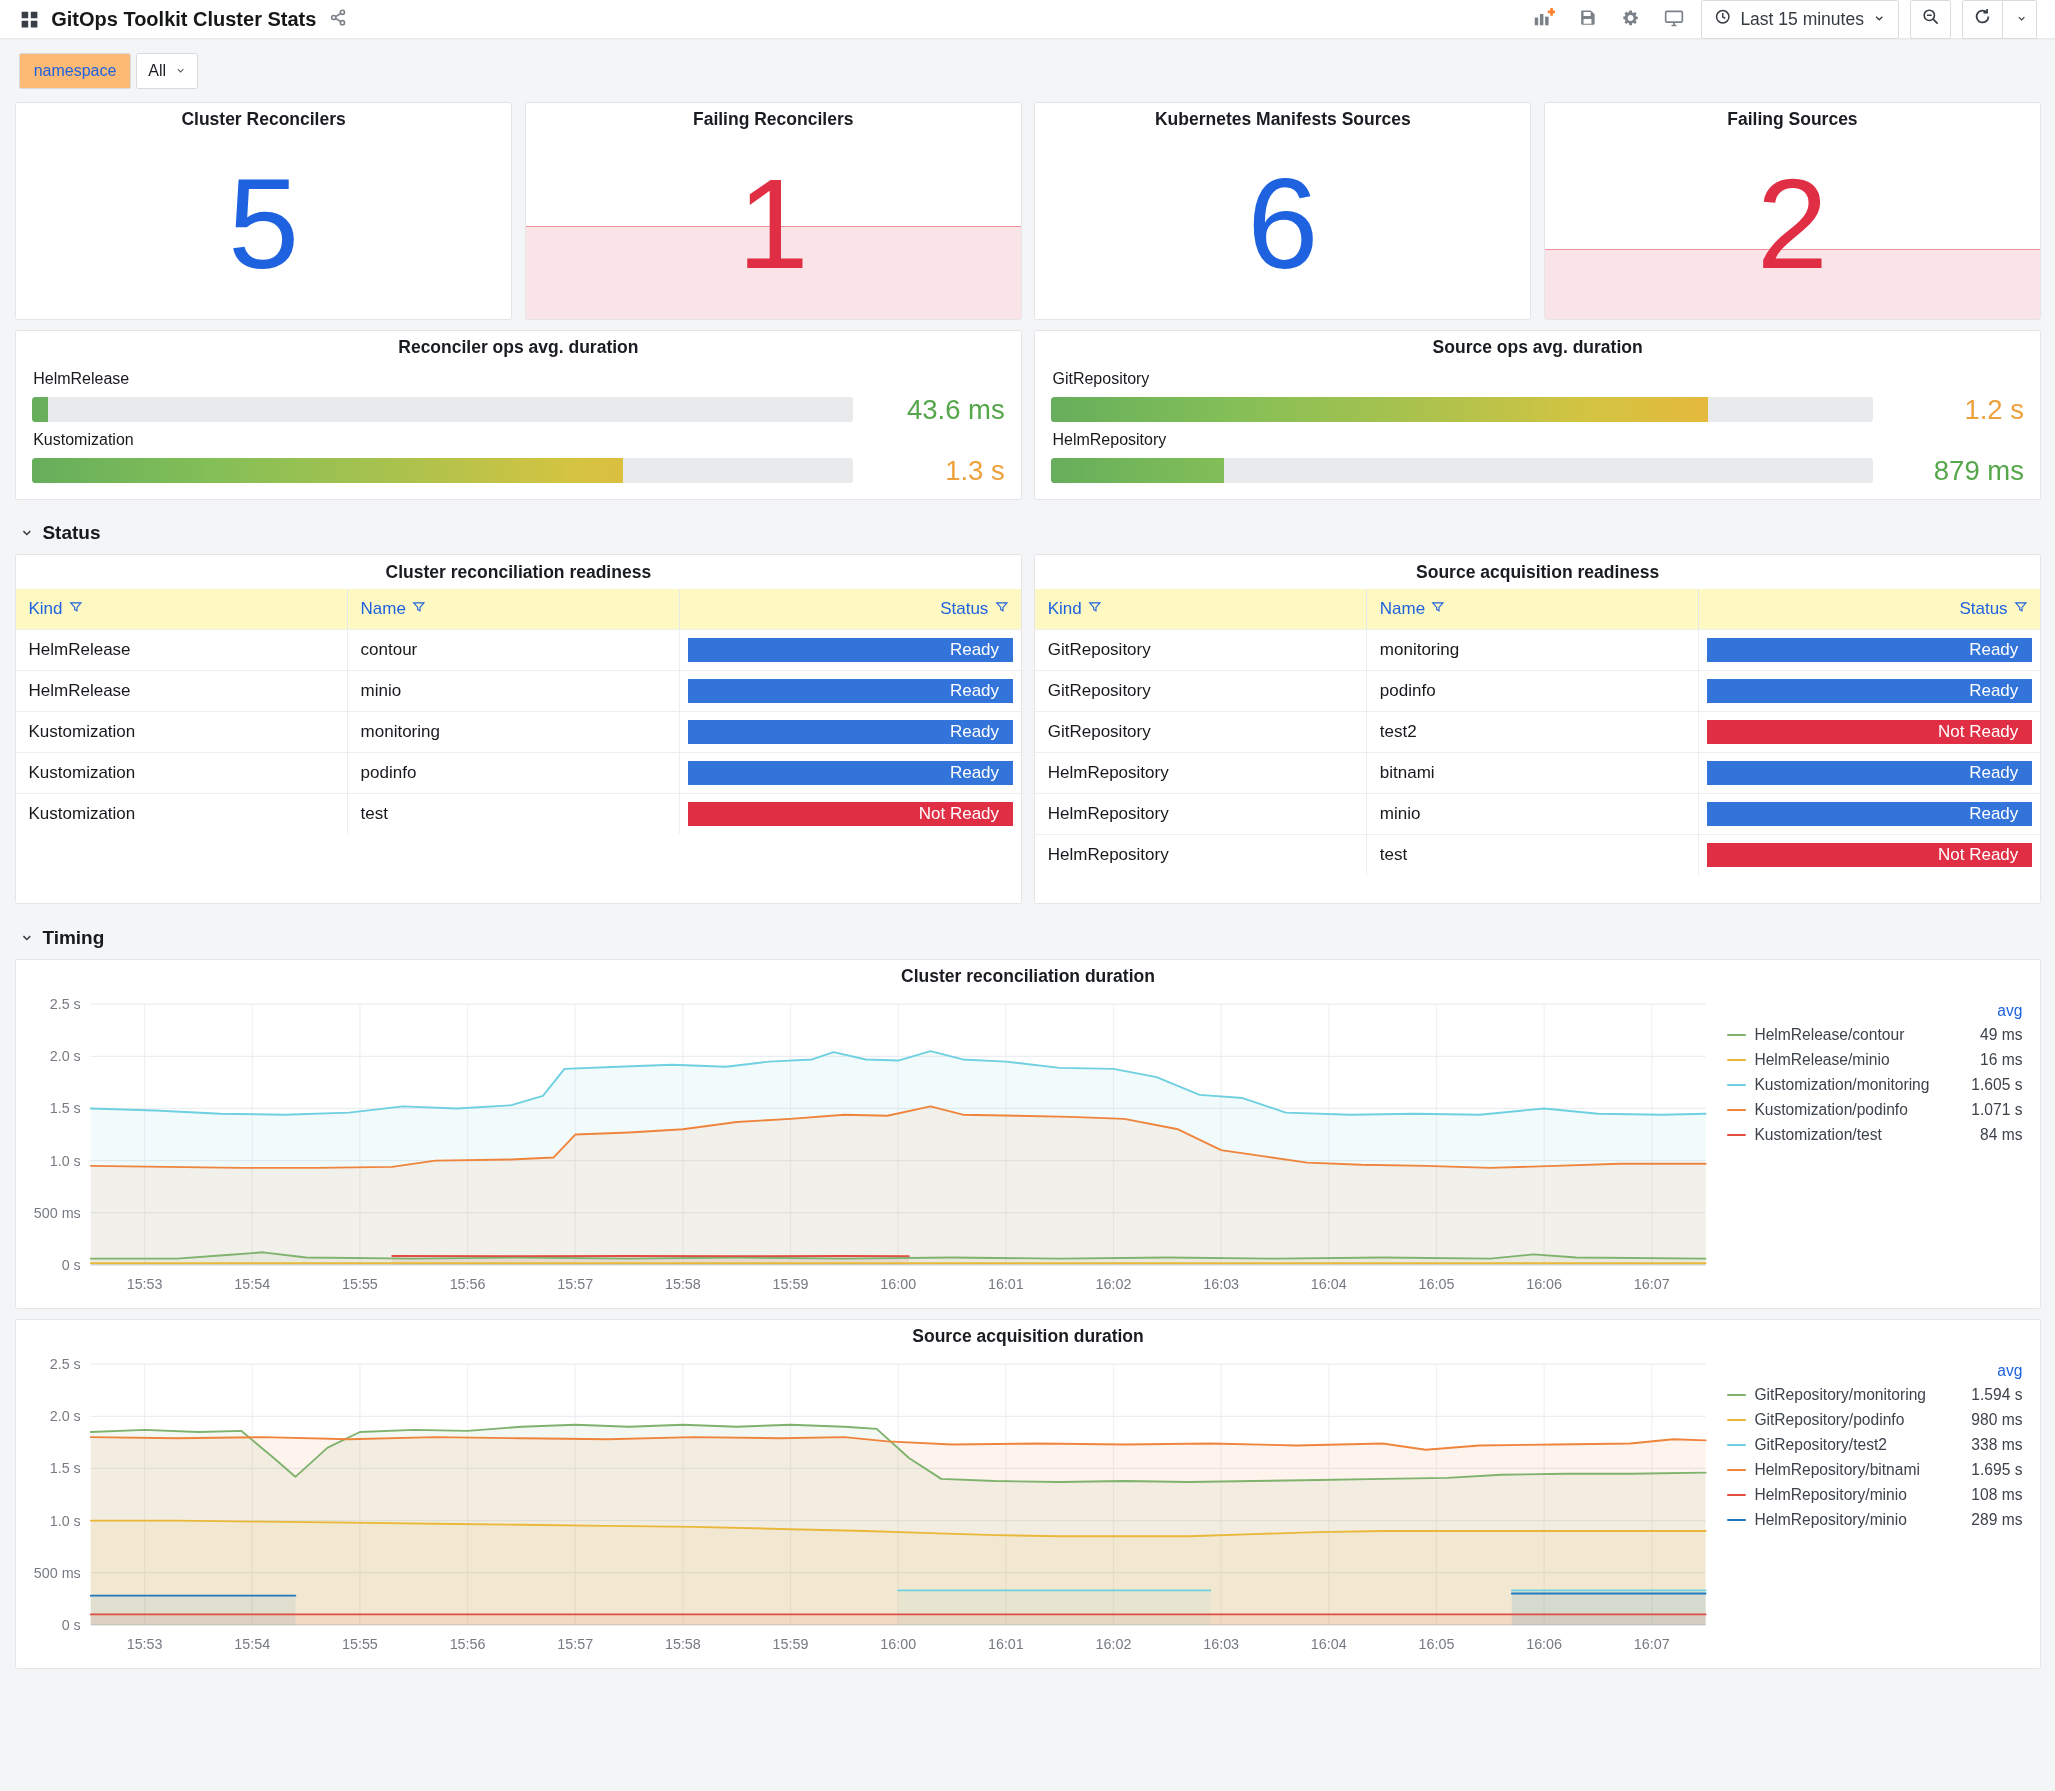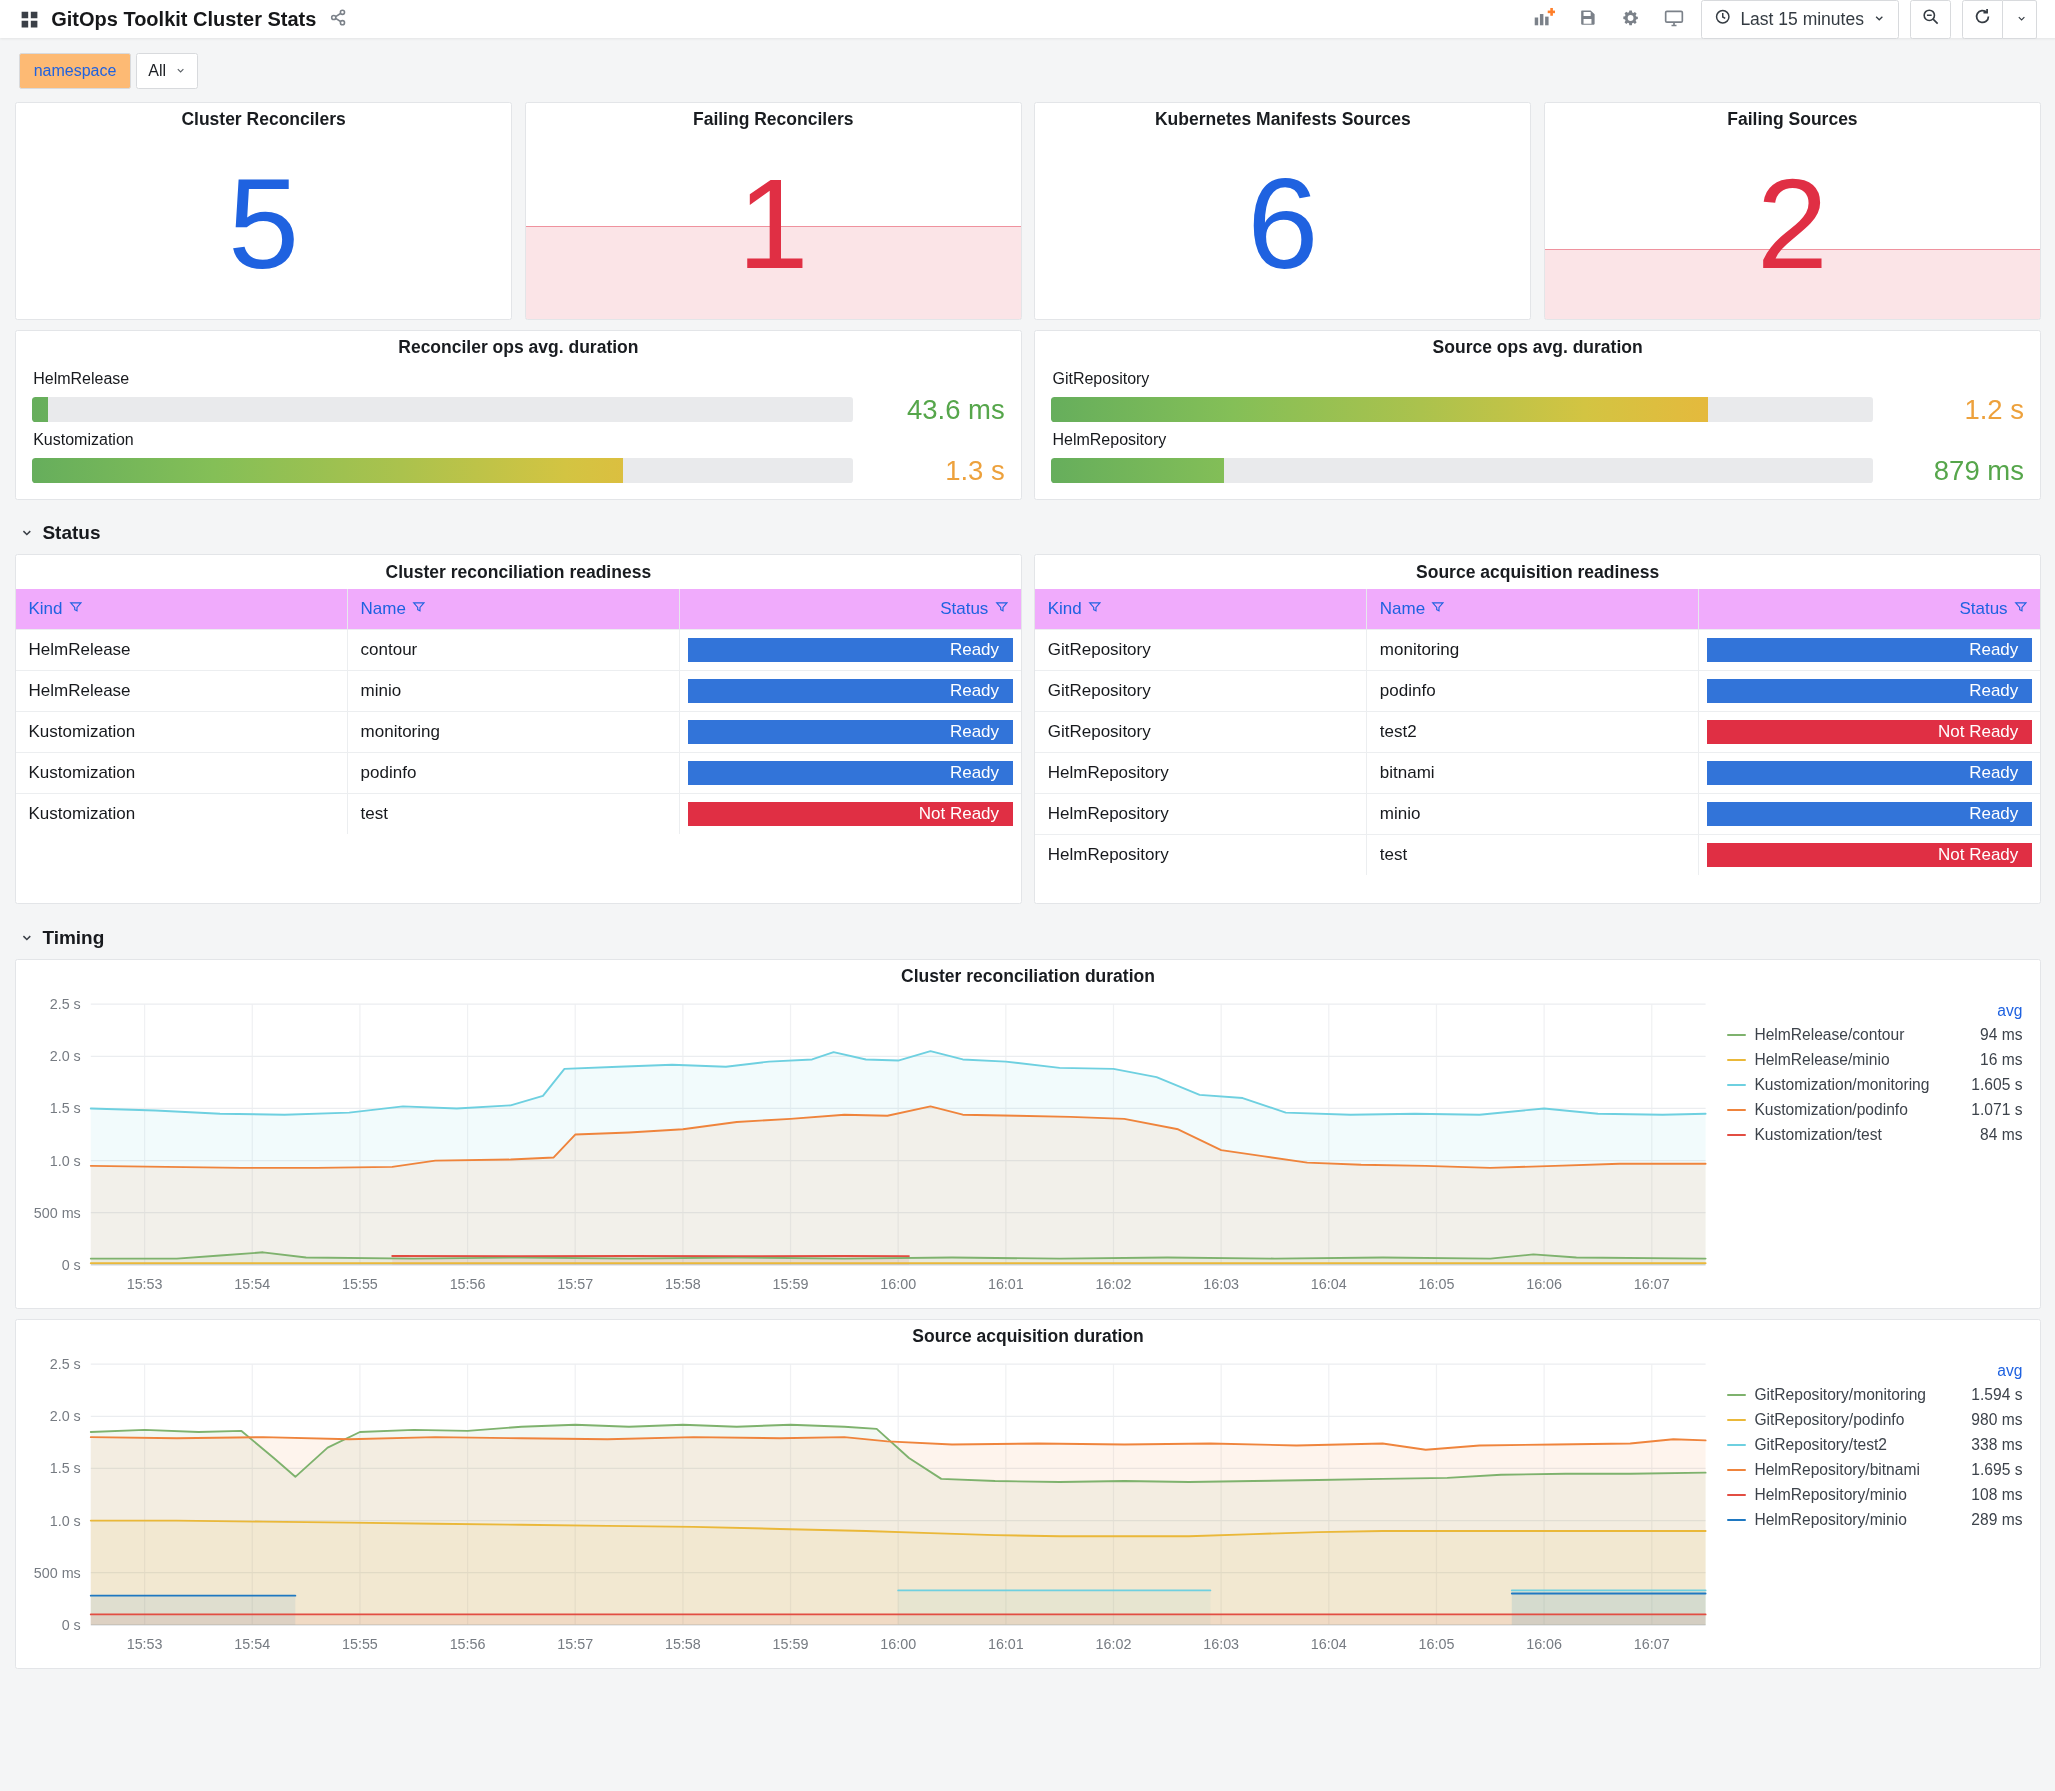--- a/index.html
+++ b/index.html
@@ -86,21 +86,21 @@
   .section-head{
     display:flex; align-items:center; gap:8.7px;
     margin:22.5px 20px 0; font-size:19px; font-weight:600; color:#17191d;
   }
   .section-head .chev{ color:#3a3f47; display:flex; }
 
   
   .table-panel{ flex:1; height:350px; display:flex; flex-direction:column; }
   table{ width:100%; border-collapse:collapse; table-layout:fixed; font-size:17px; }
   thead th{
-    background:#f0abfc; color:#1F62E0; font-weight:500; text-align:left;
+    background:#fef9c3; color:#1F62E0; font-weight:500; text-align:left;
     height:40px; padding:0 12.5px; border-right:1.2px solid #e6e9ec;
   }
   thead th:last-child{ text-align:right; border-right:none; }
   thead th .th-inner{ display:flex; align-items:center; gap:6.2px; }
   thead th:last-child .th-inner{ justify-content:flex-end; }
   tbody td{
     height:41px; padding:0 12.5px; color:#17191d;
     border-top:1.2px solid #eceef0; border-right:1.2px solid #eceef0;
   }
   tbody td:last-child{ border-right:none; }
@@ -567,21 +567,21 @@
               <path d="M106.0,433.3 L2696.0,433.3" fill="none" stroke="#EAB839" stroke-width="3" stroke-linejoin="round" stroke-linecap="round"></path>
               <path d="M106.0,185.2 L209.6,188.5 L313.2,193.6 L416.8,195.2 L520.4,191.9 L606.7,181.9 L693.1,185.2 L779.4,180.2 L831.2,165.1 L865.7,121.7 L952.1,118.3 L1038.4,115.0 L1124.7,118.3 L1193.8,110.0 L1262.9,106.6 L1297.4,94.9 L1349.2,106.6 L1401.0,108.3 L1452.8,93.2 L1504.6,106.6 L1573.7,110.0 L1660.0,120.0 L1746.3,121.7 L1815.4,135.0 L1884.5,163.5 L1953.5,168.5 L2022.6,191.9 L2126.2,195.2 L2229.8,193.6 L2333.4,195.2 L2437.0,185.2 L2523.3,193.6 L2626.9,195.2 L2696.0,193.6" fill="none" stroke="#6ED0E0" stroke-width="3" stroke-linejoin="round" stroke-linecap="round"></path>
               <path d="M106.0,277.2 L226.9,278.8 L347.7,280.5 L468.6,280.5 L589.5,278.8 L658.5,268.8 L779.4,267.1 L848.5,263.8 L883.0,227.0 L969.3,223.7 L1055.7,218.6 L1142.0,206.9 L1228.3,201.9 L1314.7,195.2 L1383.7,196.9 L1452.8,181.9 L1504.6,195.2 L1590.9,196.9 L1677.3,198.6 L1763.6,201.9 L1849.9,218.6 L1919.0,252.1 L1988.1,262.1 L2057.1,272.1 L2143.5,275.5 L2247.1,277.2 L2350.7,280.5 L2454.3,277.2 L2557.9,273.8 L2696.0,273.8" fill="none" stroke="#EF843C" stroke-width="3" stroke-linejoin="round" stroke-linecap="round"></path>
               <path d="M589.5,421.8 L796.7,422.0 L969.3,421.8 L1142.0,422.0 L1314.7,421.8 L1418.3,422.0" fill="none" stroke="#E24D42" stroke-width="3" stroke-linejoin="round" stroke-linecap="round"></path>
             </svg></div>
         <div class="legend">
             <div class="legend-header">avg</div>
             <div class="legend-item">
               <span class="legend-marker" style="background: rgb(126, 178, 109);"></span>
               <span class="legend-name">HelmRelease/contour</span>
-              <span class="legend-value">94 ms</span>
+              <span class="legend-value">49 ms</span>
             </div>
             <div class="legend-item">
               <span class="legend-marker" style="background: rgb(234, 184, 57);"></span>
               <span class="legend-name">HelmRelease/minio</span>
               <span class="legend-value">16 ms</span>
             </div>
             <div class="legend-item">
               <span class="legend-marker" style="background: rgb(110, 208, 224);"></span>
               <span class="legend-name">Kustomization/monitoring</span>
               <span class="legend-value">1.605 s</span>

